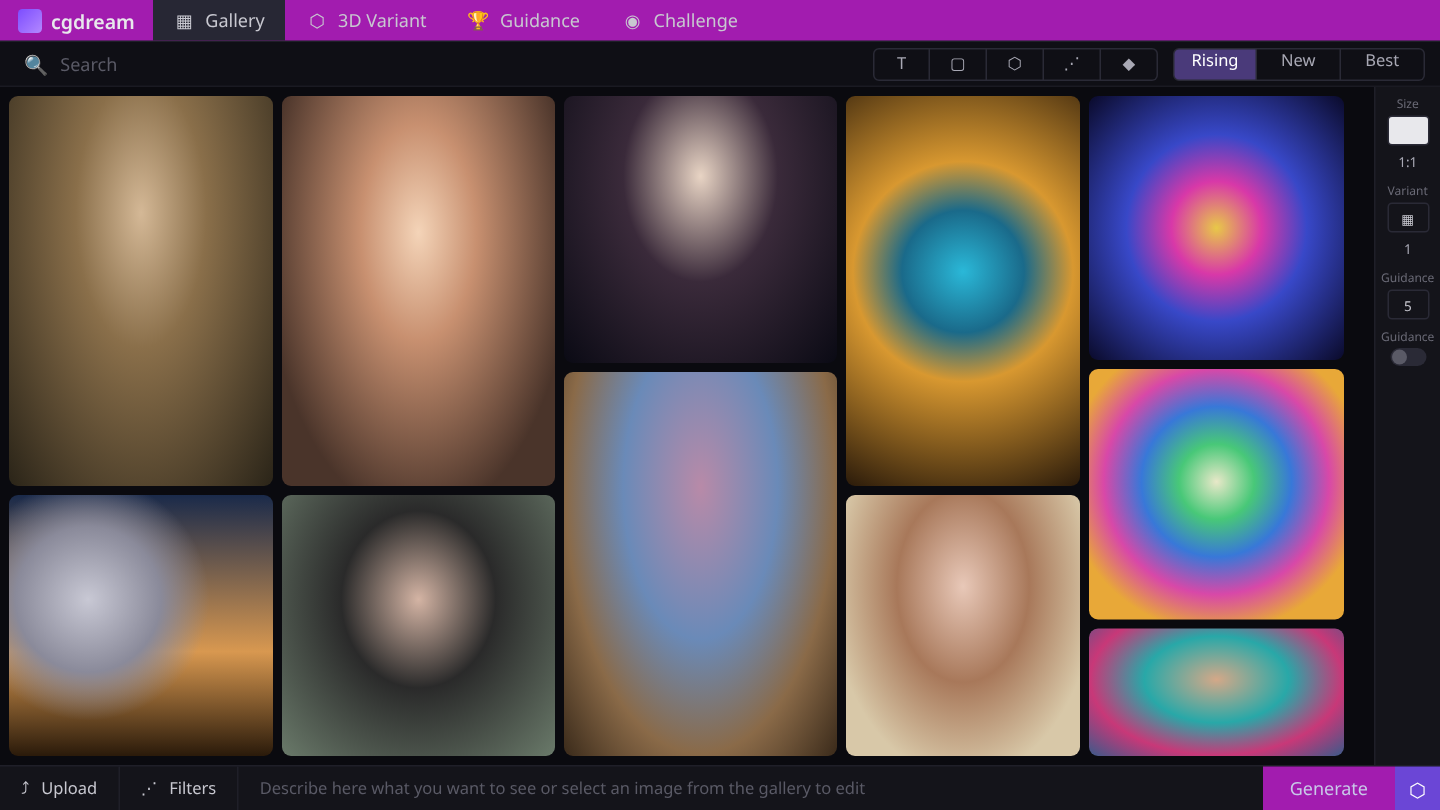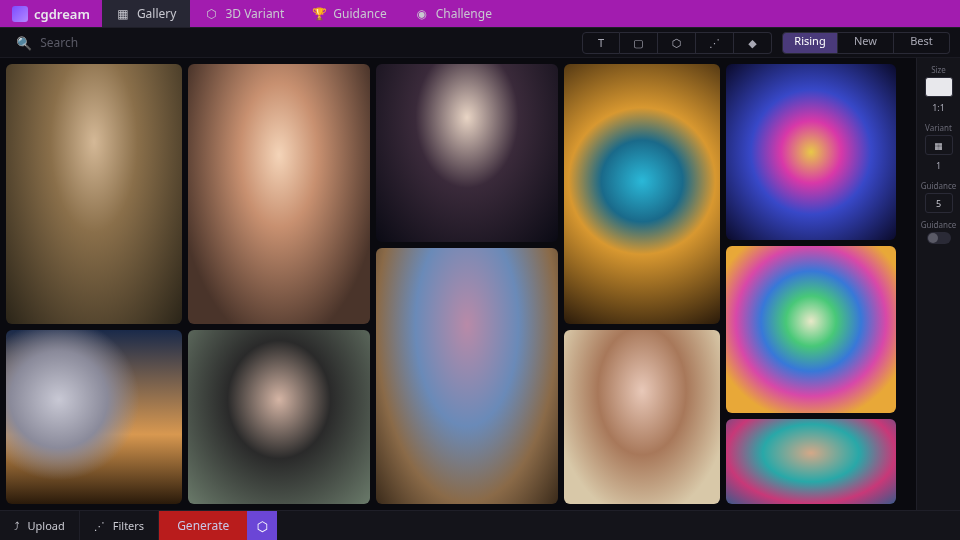--- a/index.html
+++ b/index.html
@@ -36,21 +36,21 @@
 .sidebar{width:44px;background:#14141a;border-left:1px solid #1f1f28;display:flex;flex-direction:column;align-items:center;padding-top:4px;gap:2px}
 .side-label{font-size:8px;color:#6a6a76;text-align:right;margin-top:2px}
 .side-box{width:28px;height:20px;border:1px solid #2a2a36;border-radius:3px;display:flex;align-items:center;justify-content:center;font-size:9px;color:#c8c8d0;cursor:pointer;margin-bottom:2px}
 .side-box.filled{background:#e8e8ec;color:#14141a}
 .side-val{font-size:9px;color:#a8a8b4;text-align:center;margin-bottom:4px}
 .side-toggle{width:24px;height:12px;border-radius:6px;background:#2a2a36;position:relative;cursor:pointer}
 .side-toggle::after{content:"";position:absolute;left:1px;top:1px;width:10px;height:10px;border-radius:5px;background:#5a5a66}
 .bottombar{height:30px;background:#14141a;border-top:1px solid #1f1f28;display:flex;align-items:center}
 .bottom-btn{display:flex;align-items:center;gap:8px;padding:0 14px;height:100%;font-size:11px;cursor:pointer;border-right:1px solid #1f1f28;color:#c8c8d0}
 .prompt{flex:1;padding:0 14px;font-size:11px;color:#5a5a66}
-.gen-btn{padding:0 18px;height:100%;display:flex;align-items:center;background:#b91c1c;color:#c8c8e8;font-size:12px;cursor:pointer}
+.gen-btn{padding:0 18px;height:100%;display:flex;align-items:center;background:#a21caf;color:#c8c8e8;font-size:12px;cursor:pointer}
 .gen-cube{width:30px;height:100%;display:flex;align-items:center;justify-content:center;background:#6b46d6;cursor:pointer}
 
 .t1{background:radial-gradient(ellipse at 50% 30%,#d4b896 0%,#8a6f4a 35%,#2a2418 100%)}
 .t2{background:radial-gradient(ellipse at 50% 35%,#f4d4b8 0%,#c89070 30%,#4a342a 80%),linear-gradient(#6a8aaa,#3a4a5a)}
 .t3{background:radial-gradient(ellipse at 50% 30%,#e8d4c4 0%,#3a2a3a 40%,#0a0a14 100%)}
 .t4{background:radial-gradient(circle at 50% 45%,#2ab8d8 0%,#1a6a8a 25%,#d89830 45%,#2a1a0a 100%)}
 .t5{background:radial-gradient(ellipse at 50% 50%,#e8c848 0%,#d838a8 25%,#3848c8 50%,#0a0a2a 100%)}
 .t6{background:radial-gradient(circle at 30% 40%,#c8c8d4 0%,#8a8a9a 30%,transparent 50%),linear-gradient(180deg,#1a2a4a 0%,#d89850 60%,#2a1a0a 100%)}
 .t7{background:radial-gradient(ellipse at 50% 40%,#d4b4a4 0%,#2a2a2a 40%,#6a7a6a 100%)}
 .t8{background:radial-gradient(ellipse at 50% 30%,#b88aa8 0%,#6a8ab8 40%,#8a6a48 70%,#3a2a1a 100%)}
@@ -163,19 +163,22 @@
 
 <div class="bottombar">
   <div class="bottom-btn">
     <span>⤴</span>
     <span>Upload</span>
   </div>
   <div class="bottom-btn">
     <span>⋰</span>
     <span>Filters</span>
   </div>
+  <div class="prompt">
+    <span>Describe here what you want to see or select an image from the gallery to edit</span>
+  </div>
   <div class="gen-btn">
       <span>Generate</span>
     </div>
   <div class="gen-cube">
       <span style="color:#fff">⬡</span>
     </div>
 </div>
 
 </body></html>

